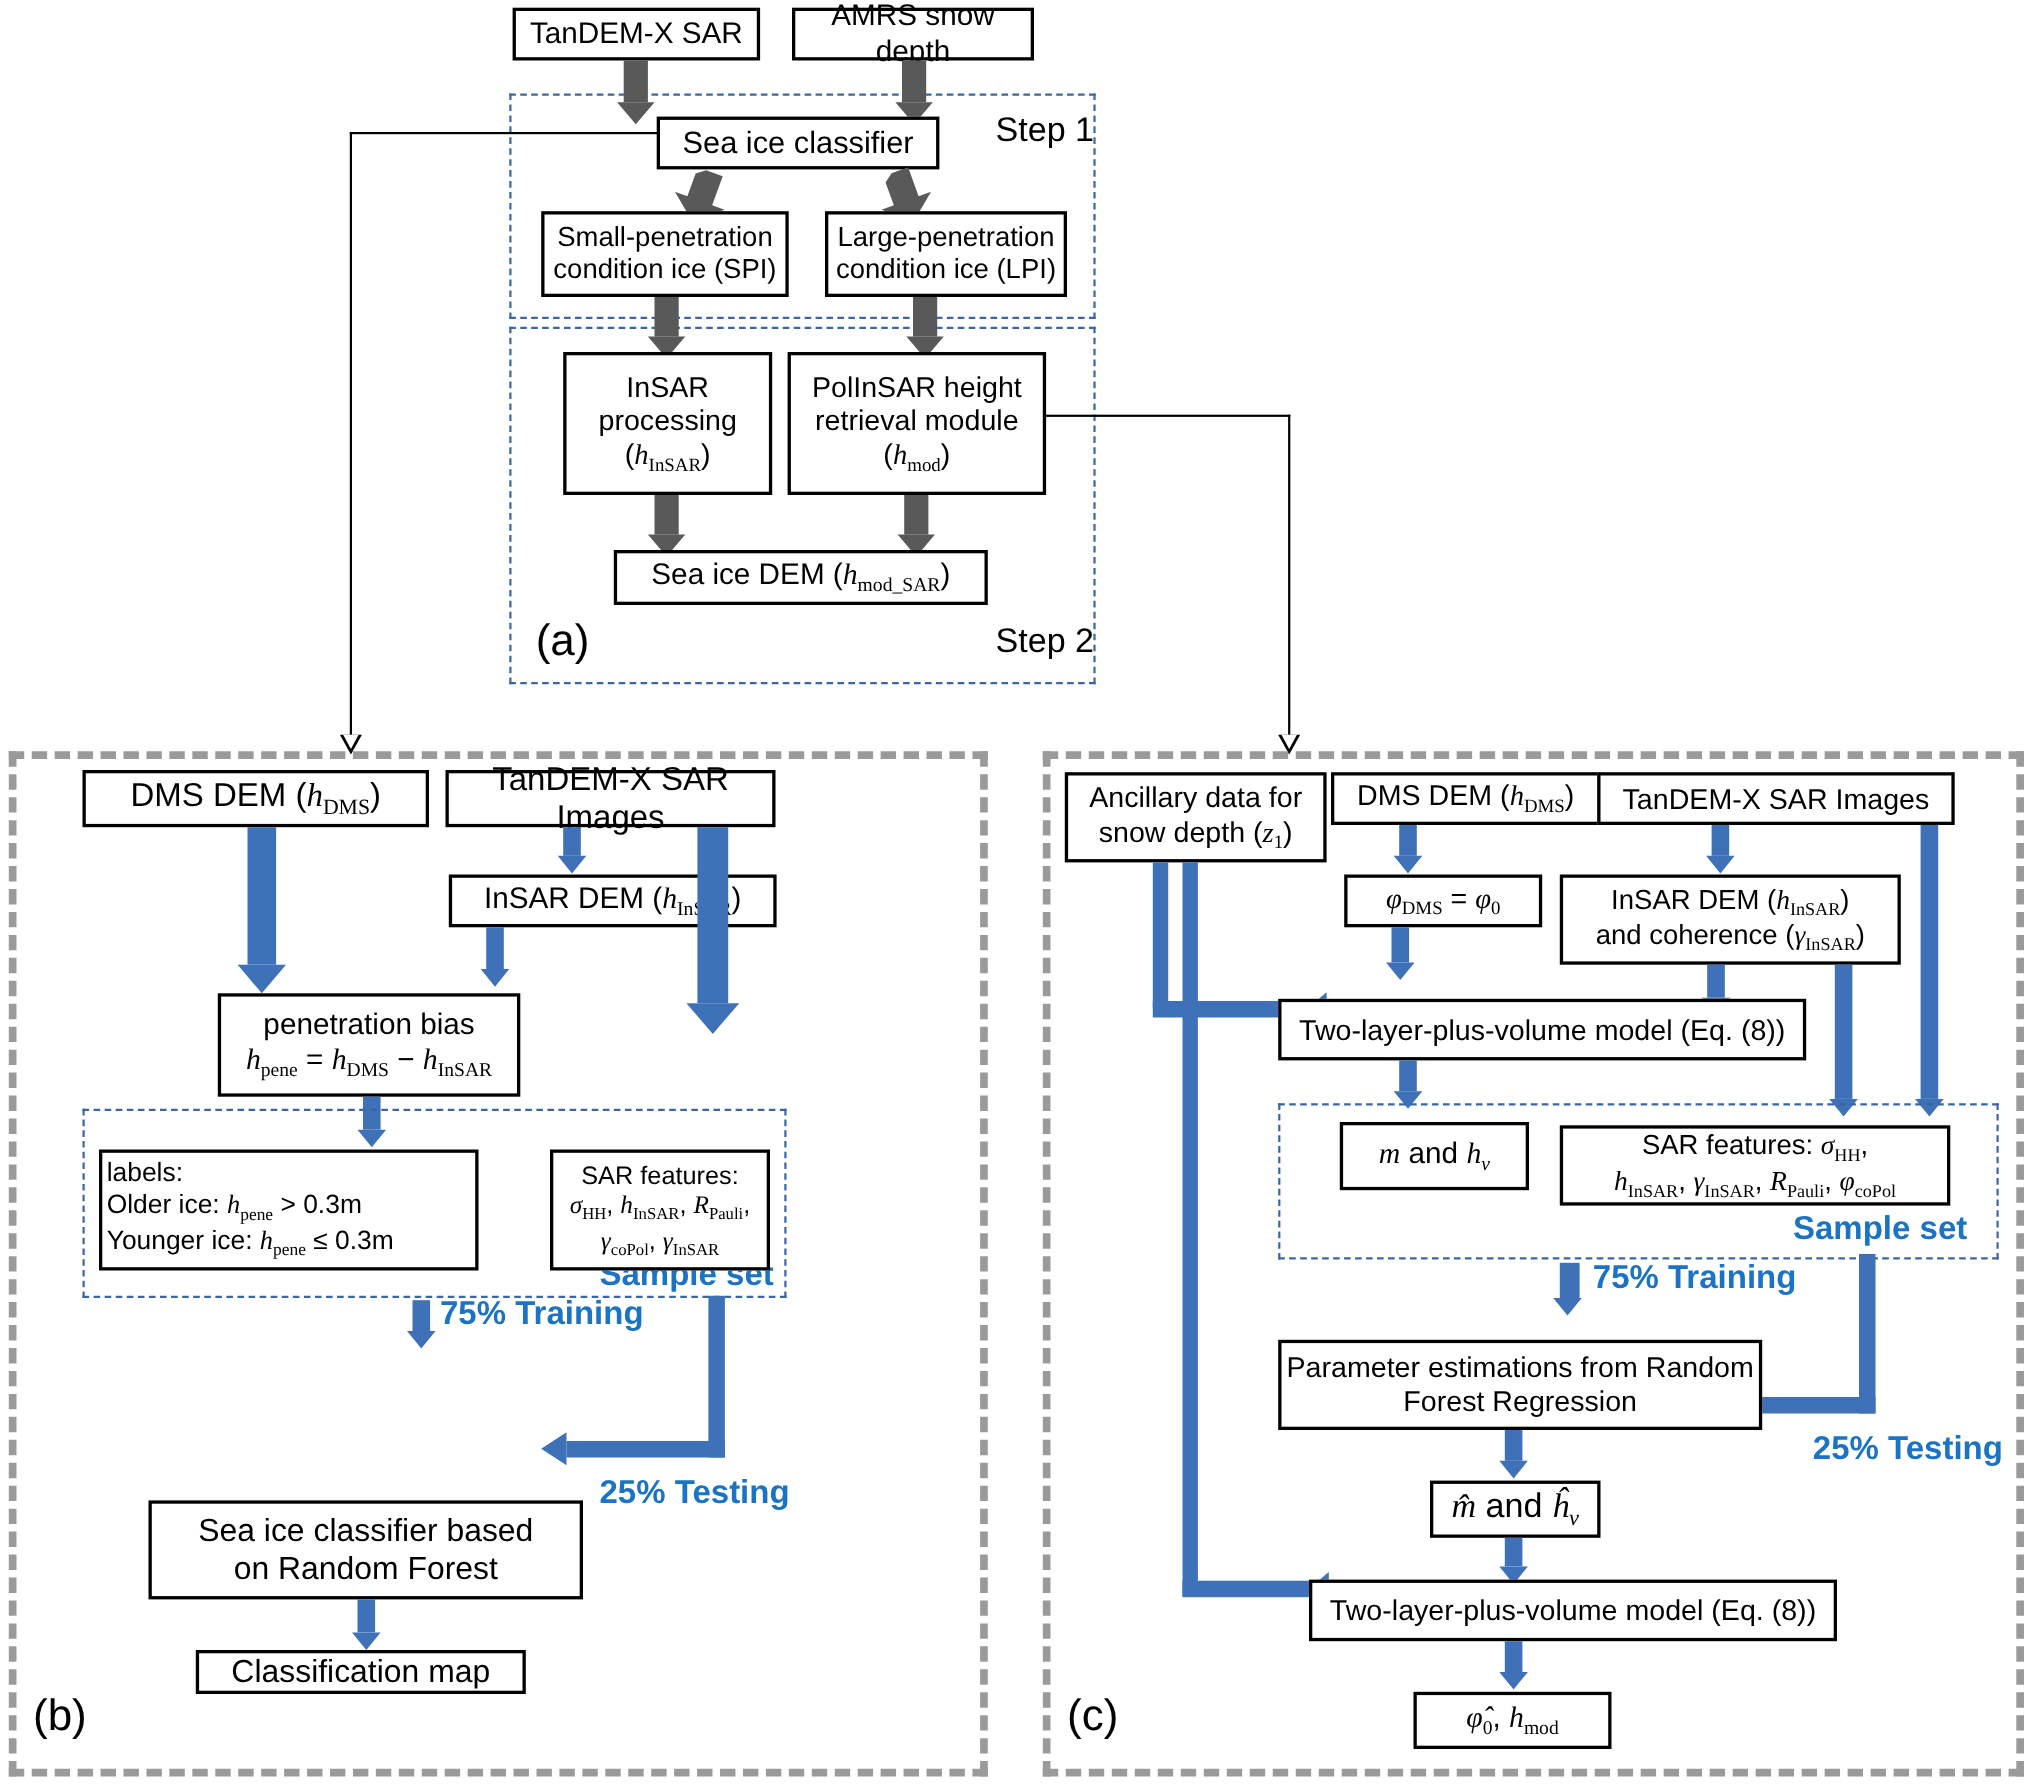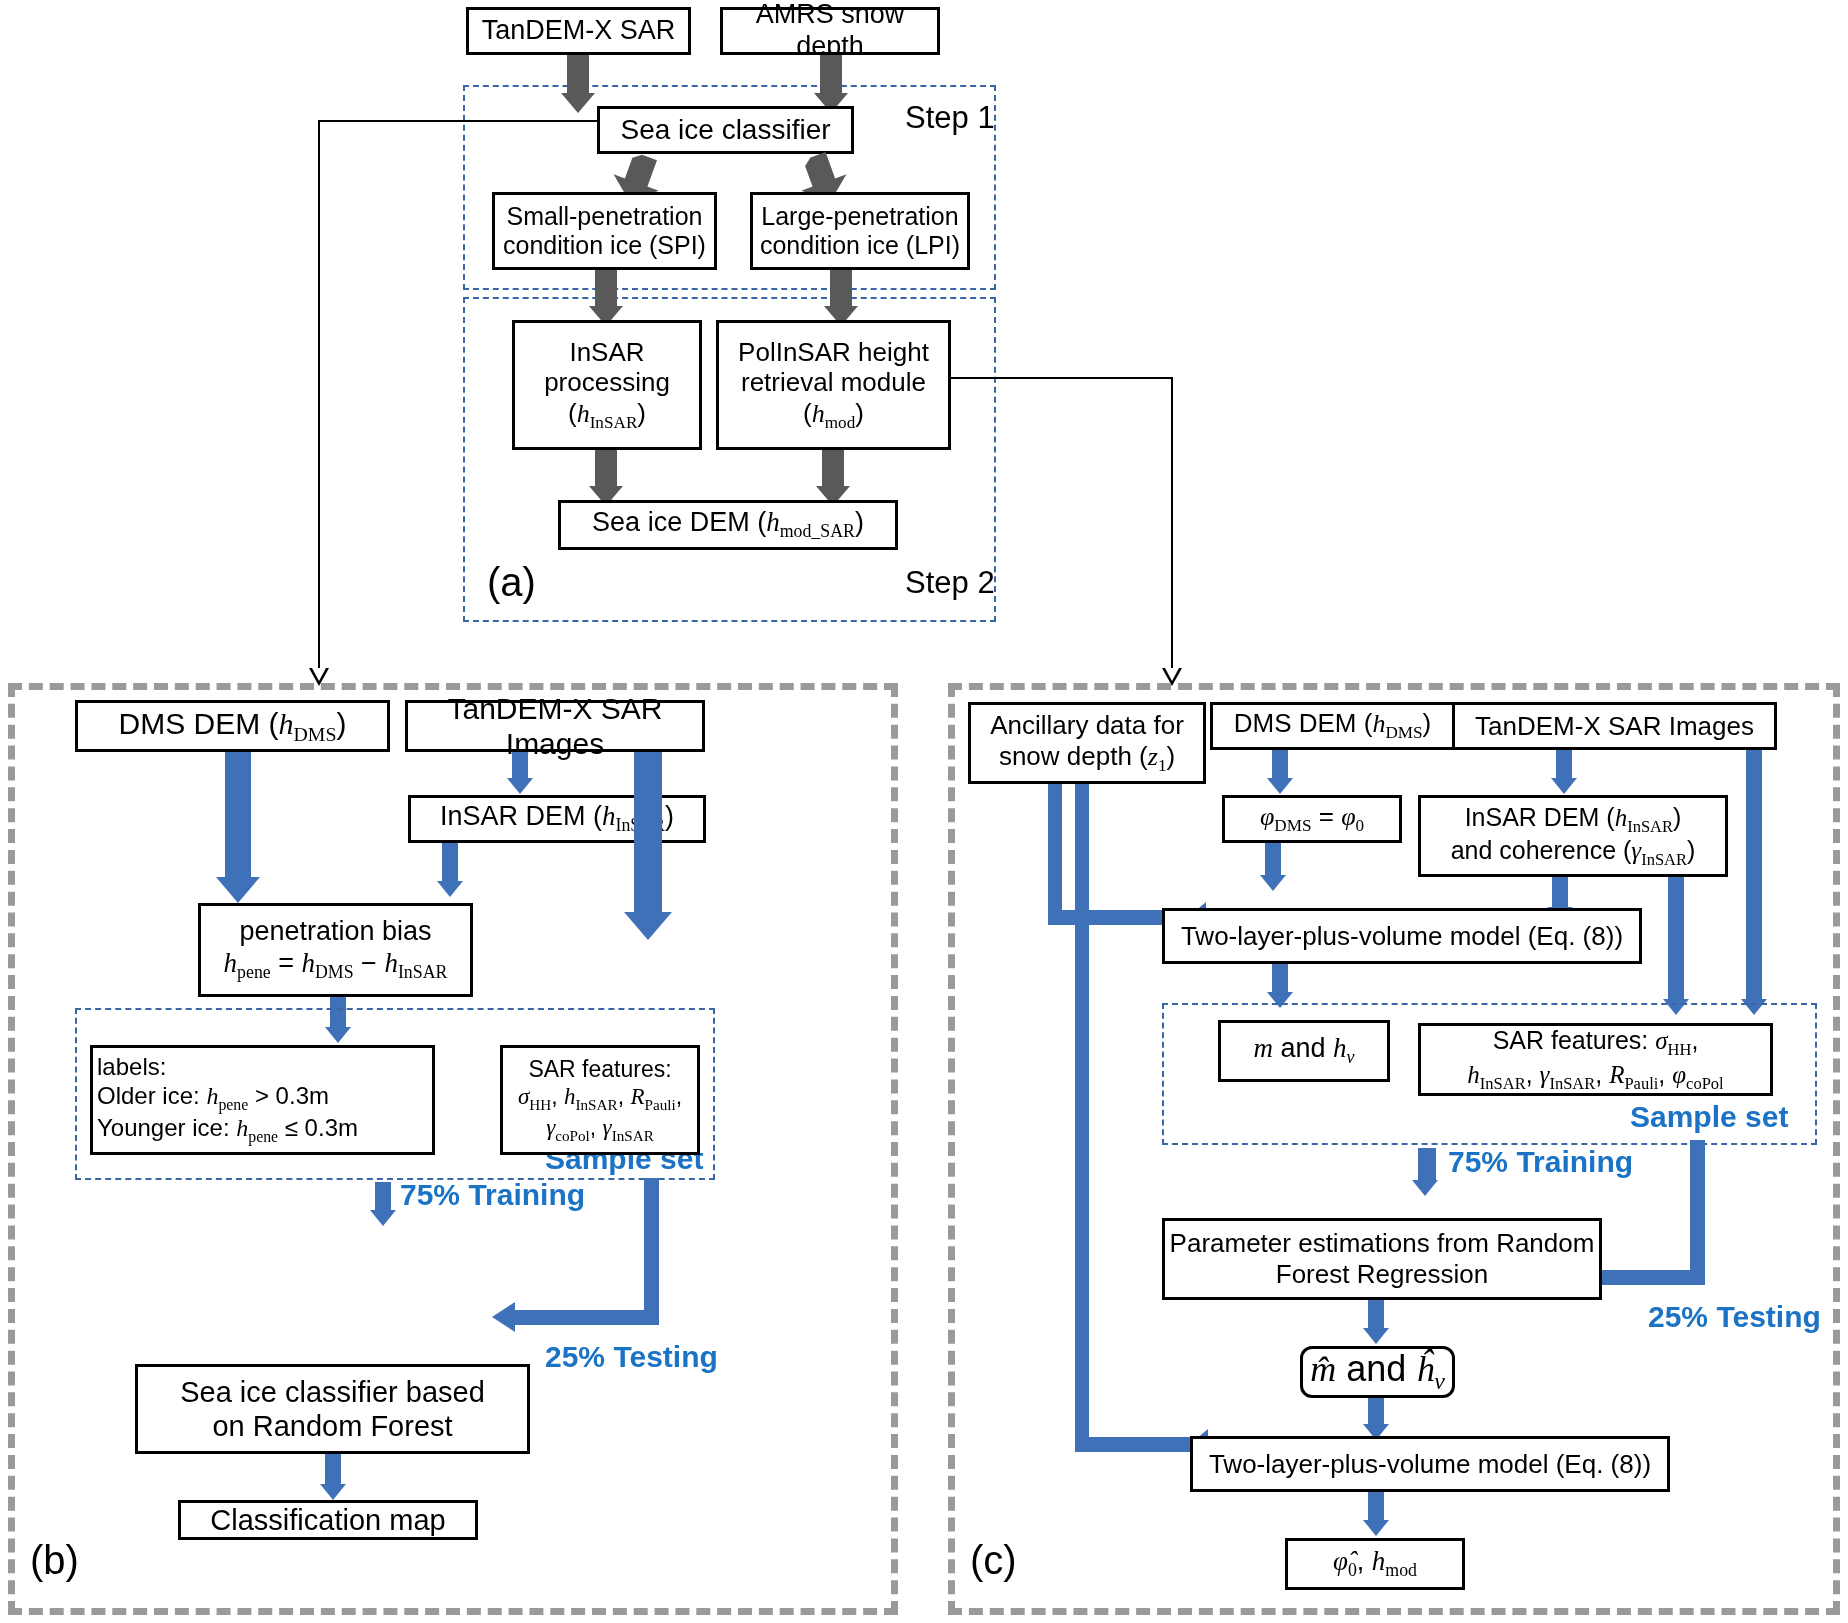--- a/index.html
+++ b/index.html
@@ -382,21 +382,21 @@
       <span>Parameter estimations from Random</span><br>
       <span>Forest Regression</span>
     </span>
   </div>
 
   <div class="barrow">
     <div class="shaft" style="left:1368px;top:1300px;width:16px;height:28px;"></div>
     <div class="head-d" style="left:1363px;top:1328px;"></div>
   </div>
 
-  <div class="box" style="left:1300px;top:1346px;width:155px;height:52px;font-size:36px;border-radius:12px;">
+  <div class="box" style="left:1300px;top:1346px;width:155px;height:52px;font-size:31px;">
     <span>
       <span class="mi">m̂</span> and <span class="mi">ĥ</span><sub><i>v</i></sub>
     </span>
   </div>
 
   <div class="barrow">
     <div class="shaft" style="left:1368px;top:1398px;width:16px;height:26px;"></div>
     <div class="head-d" style="left:1363px;top:1424px;"></div>
   </div>
 

